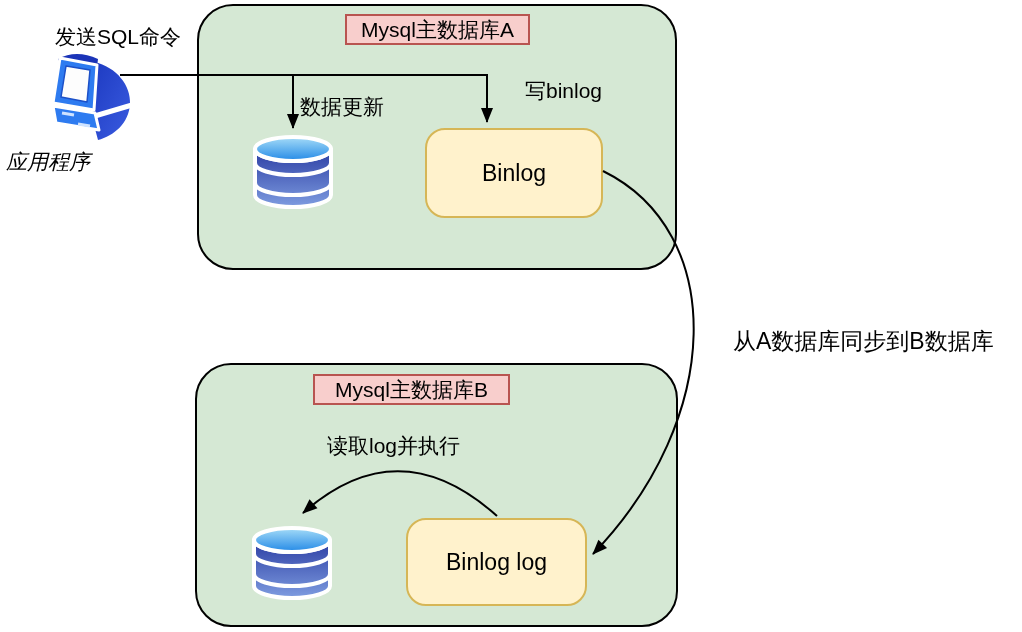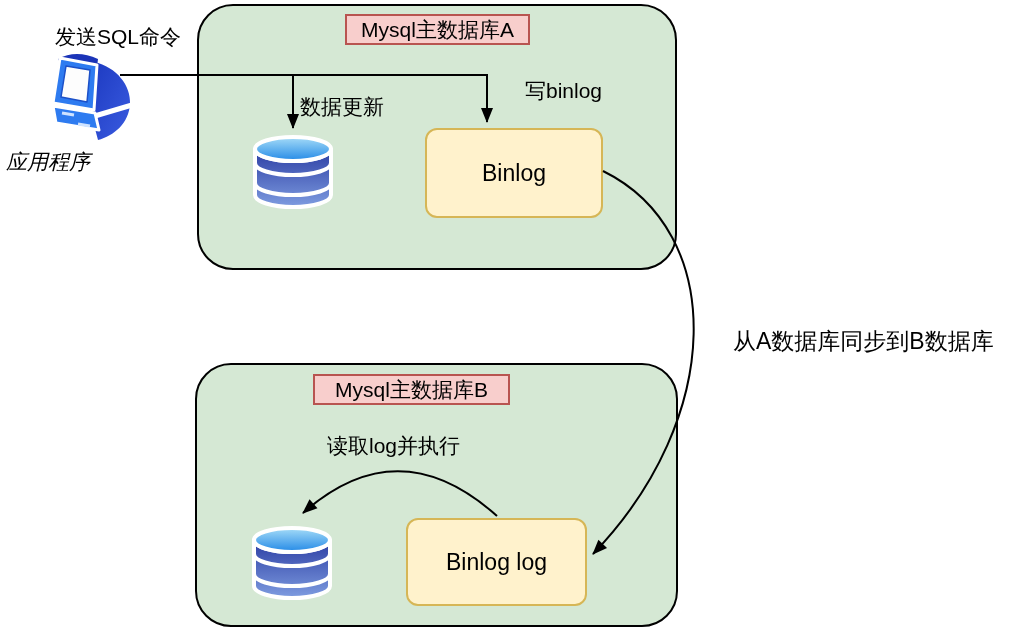--- a/index.html
+++ b/index.html
@@ -32,21 +32,21 @@
     justify-content: center;
     font-size: 21px;
     z-index: 2;
   }
   .title-a { left: 345px; top: 14px;  width: 185px; height: 31px; }
   .title-b { left: 313px; top: 374px; width: 197px; height: 31px; text-align: right; }
   .log-node {
     position: absolute;
     background: #fff2cc;
     border: 2px solid #d6b656;
-    border-radius: 12px;
+    border-radius: 20px;
     box-sizing: border-box;
     display: flex;
     align-items: center;
     justify-content: center;
     font-size: 23px;
     z-index: 2;
   }
   .binlog-node   { left: 425px; top: 128px; width: 178px; height: 90px; }
   .relaylog-node { left: 406px; top: 518px; width: 181px; height: 88px; }
   .lbl {

